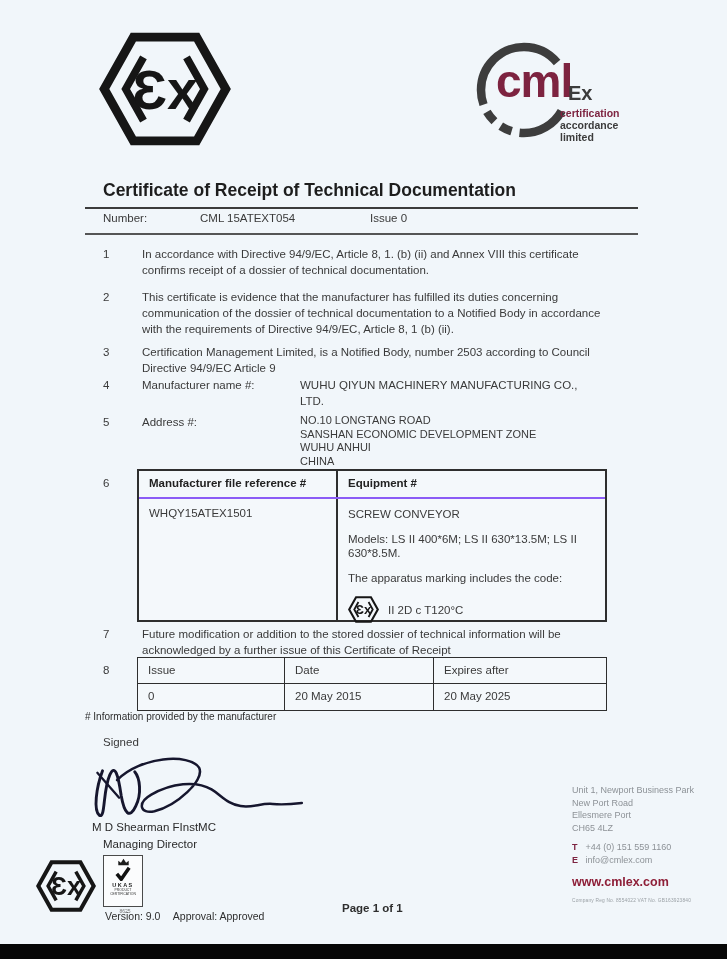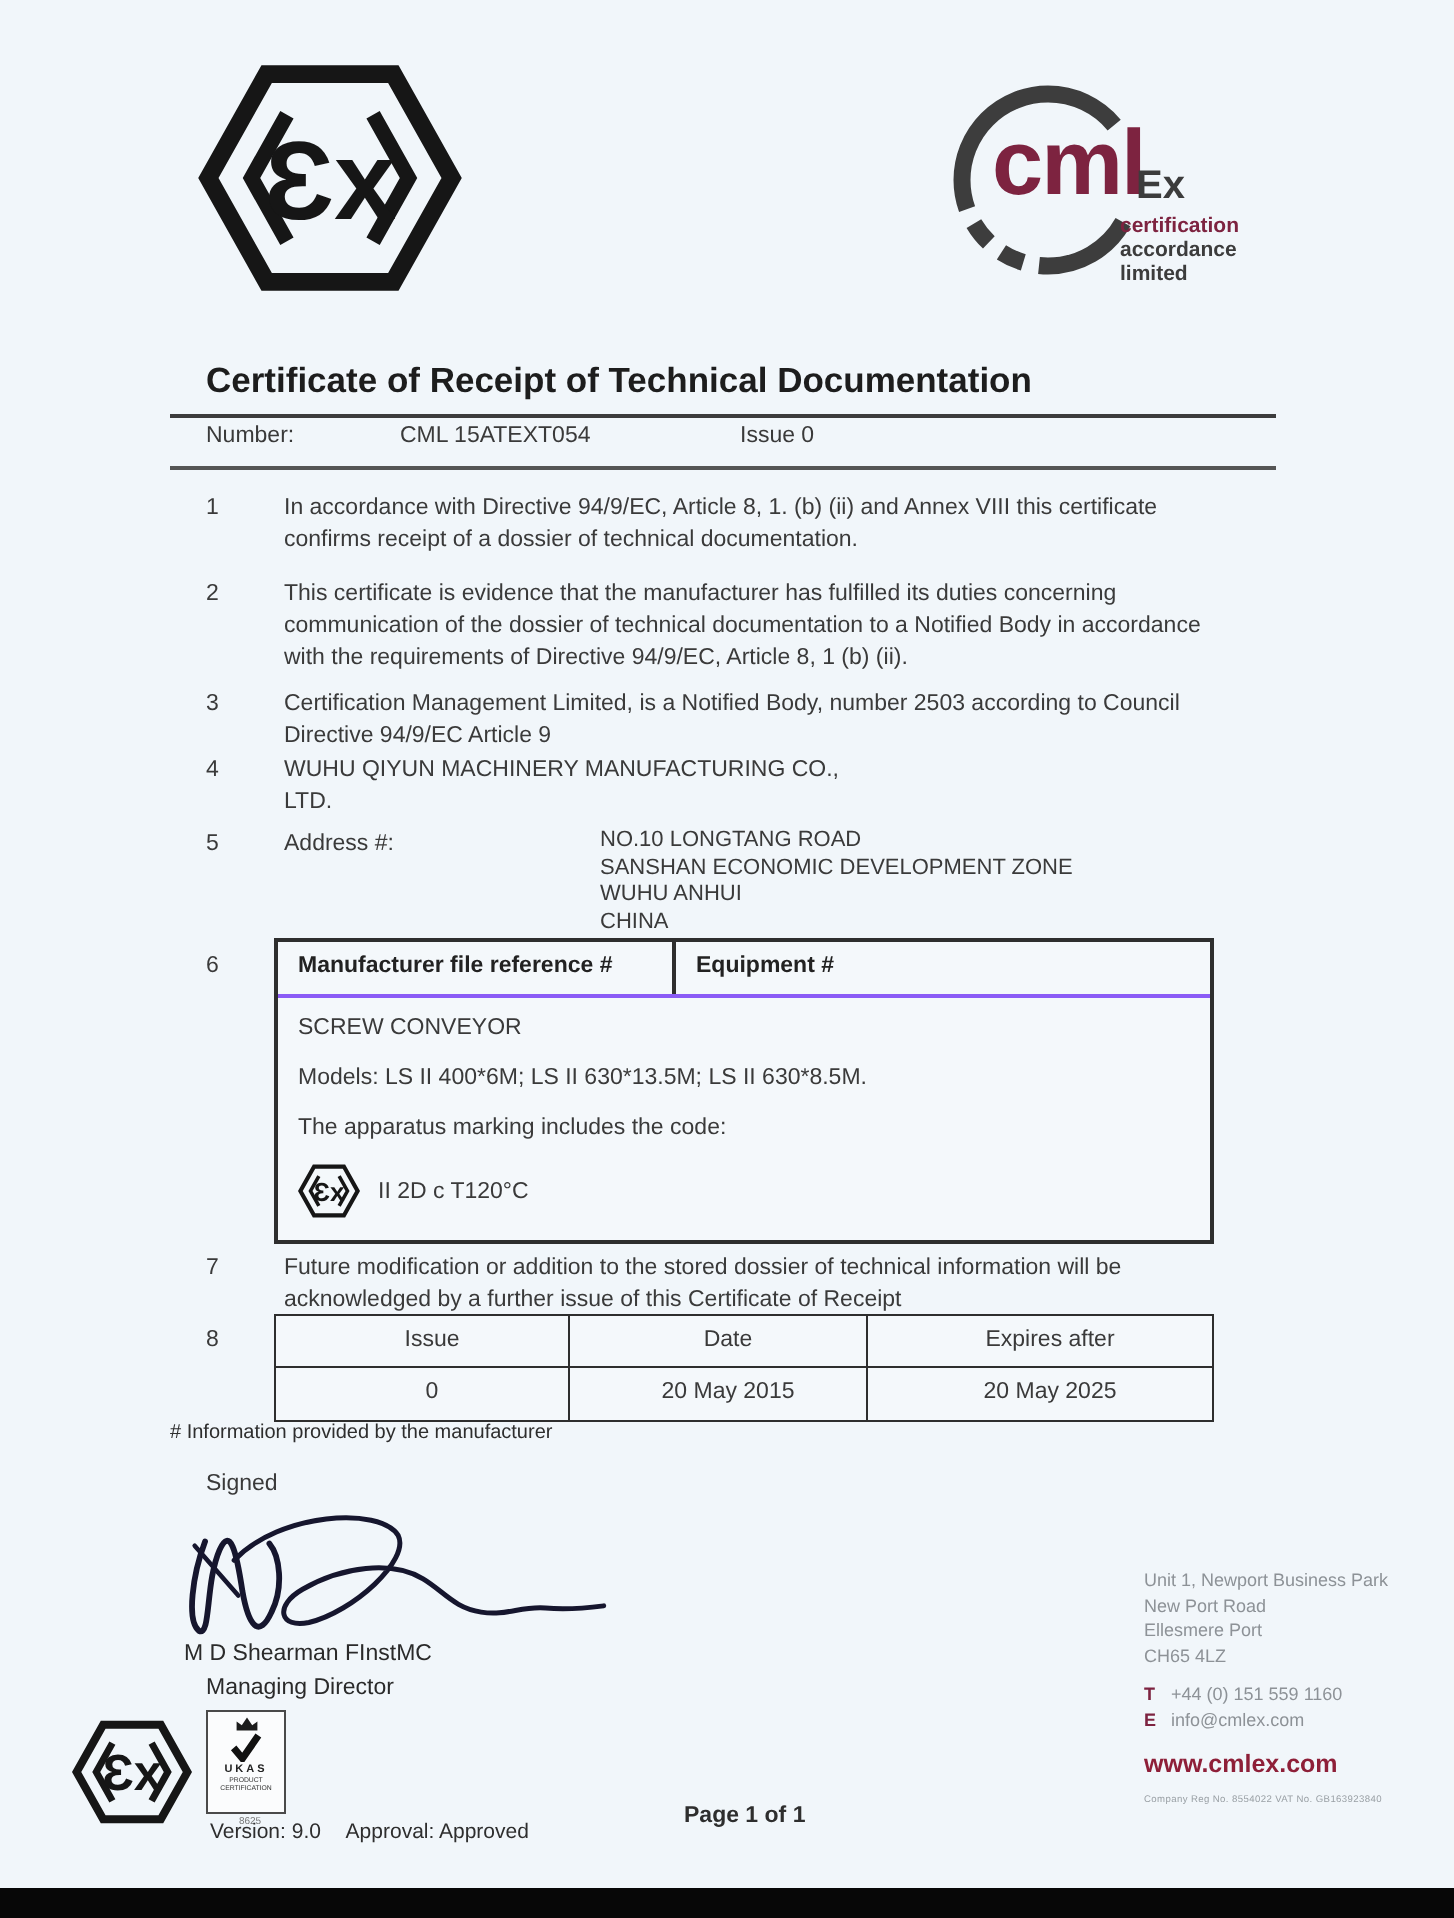--- a/index.html
+++ b/index.html
@@ -45,21 +45,21 @@
   .ftable .hcell{font-weight:bold;color:#222;padding:6px 0 0 10px;box-sizing:border-box;}
   .ftable .c1{width:199px;border-right:2px solid #2e2e2e;flex:none;box-sizing:border-box;}
   .ftable .brow{display:flex;height:121px;}
   .ftable .bcell{padding:8px 10px 0 10px;box-sizing:border-box;}
   .ftable .bcell.c2 p{margin:0 0 11px 0;line-height:14px;}
   .mark-row{display:flex;align-items:center;gap:9px;margin-top:2px;}
   .exs{width:31px;height:27px;flex:none;}
 
   
   .itable{position:absolute;left:137px;top:657px;width:470px;border:1.5px solid #2e2e2e;
-    box-sizing:border-box;font-size:11.5px;background:rgba(255,255,255,0.25);text-align:center;}
+    box-sizing:border-box;font-size:11.5px;background:rgba(255,255,255,0.25);}
   .itable .row{display:flex;height:26px;box-sizing:border-box;}
   .itable .row.hd{border-bottom:1.5px solid #2e2e2e;}
   .itable .cell{padding:6px 0 0 10px;box-sizing:border-box;}
   .itable .ca{width:147px;border-right:1.5px solid #2e2e2e;flex:none;}
   .itable .cb{width:149px;border-right:1.5px solid #2e2e2e;flex:none;}
   .itable .cc{flex:1;}
 
   .footnote{position:absolute;left:85px;top:711px;font-size:10px;color:#2e2e2e;}
   .signed{position:absolute;left:103px;top:736px;font-size:11.5px;}
   .sig{position:absolute;left:88px;top:751px;width:218px;height:80px;}
@@ -131,20 +131,21 @@
     <span class="itext">This certificate is evidence that the manufacturer has fulfilled its duties concerning communication of the dossier of technical documentation to a Notified Body in accordance with the requirements of Directive 94/9/EC, Article 8, 1 (b) (ii).</span>
   </div>
 
   <div class="item" style="top:344px">
     <span class="inum">3</span>
     <span class="itext">Certification Management Limited, is a Notified Body, number 2503 according to Council Directive 94/9/EC Article 9</span>
   </div>
 
   <div class="item" style="top:377px">
     <span class="inum">4</span>
+    <span class="ilabel">Manufacturer name #:</span>
     <span class="ivalue">
       <div>WUHU QIYUN MACHINERY MANUFACTURING CO.,</div>
       <div>LTD.</div>
     </span>
   </div>
 
   <div class="item" style="top:414px">
     <span class="inum">5</span>
     <span class="ilabel">Address #:</span>
     <span class="ivalue addr-lines">
@@ -155,20 +156,21 @@
     </span>
   </div>
 
   <div class="inum-abs" style="left:103px;top:477px">6</div>
   <div class="ftable">
     <div class="hrow">
       <div class="hcell c1">Manufacturer file reference #</div>
       <div class="hcell">Equipment #</div>
     </div>
     <div class="brow">
+      <div class="bcell c1">WHQY15ATEX1501</div>
       <div class="bcell c2">
         <p>SCREW CONVEYOR</p>
         <p>Models: LS II 400*6M; LS II 630*13.5M; LS II 630*8.5M.</p>
         <p>The apparatus marking includes the code:</p>
         <div class="mark-row">
           <svg class="exs" viewBox="0 0 104 90">
             <polygon points="27,4 77,4 100,45 77,86 27,86 4,45" fill="none" stroke="#161616" stroke-width="7"></polygon>
             <path d="M35,20 L21,45 L35,70" fill="none" stroke="#161616" stroke-width="6"></path>
             <path d="M69,20 L83,45 L69,70" fill="none" stroke="#161616" stroke-width="6"></path>
             <text x="52" y="61" text-anchor="middle" font-size="44" font-weight="bold" fill="#161616">Ɛx</text>

